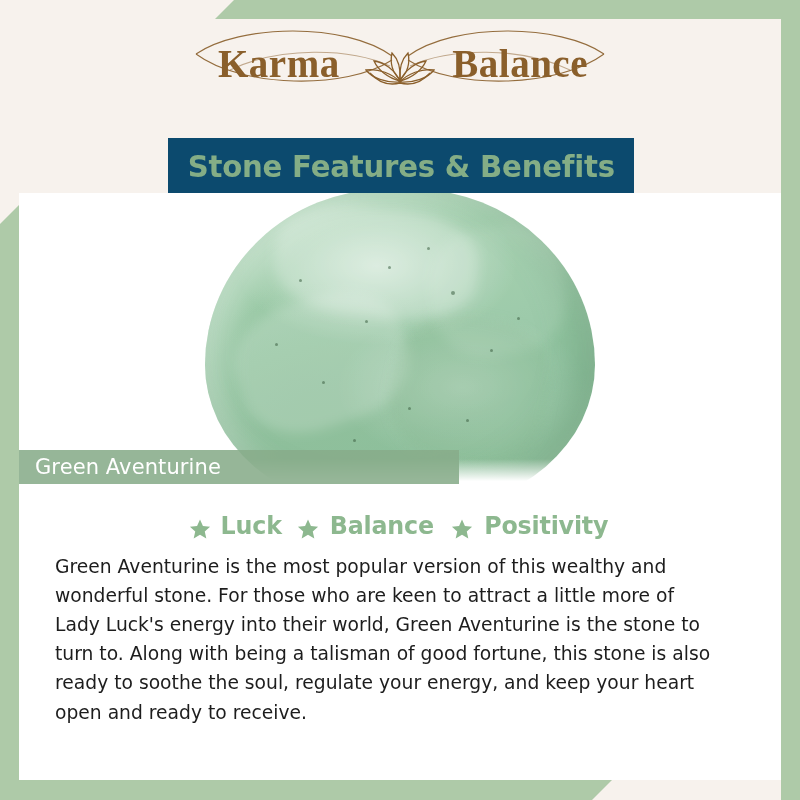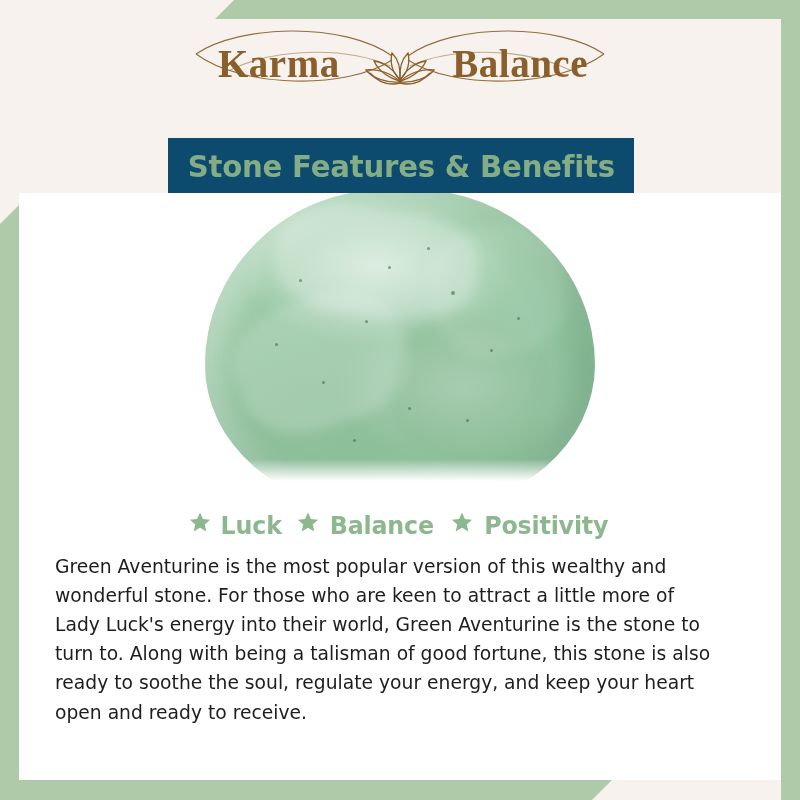--- a/index.html
+++ b/index.html
@@ -209,21 +209,21 @@
   }
   .traits {
     display: flex;
     align-items: center;
     justify-content: center;
     gap: 14px;
     margin-top: 26px;
   }
   .trait {
     display: flex;
-    align-items: flex-start;
+    align-items: flex-end;
     gap: 8px;
   }
   .star {
     width: 22px;
     height: 22px;
     display: block;
   }
   .trait-label {
     font-family: "DejaVu Sans", "Liberation Sans", sans-serif;
     font-size: 25px;
@@ -300,20 +300,23 @@
         <span class="speck" style="left:52%;top:68%"></span>
         <span class="speck" style="left:67%;top:72%"></span>
         <span class="speck" style="left:38%;top:78%"></span>
         <span class="speck" style="left:80%;top:40%"></span>
         <span class="speck" style="left:47%;top:24%"></span>
       </div>
     </div>
     <div class="photo-fade"></div>
   </div>
 
+  <div class="name-band">
+    <div class="name-band-text">Green Aventurine</div>
+  </div>
 
   <div class="content">
     <div class="traits">
 
       <div class="trait">
         <svg class="star" viewBox="0 0 24 24">
           <polygon points="12,1.5 15.2,8.7 23,9.5 17.2,14.7 18.9,22.4 12,18.4 5.1,22.4 6.8,14.7 1,9.5 8.8,8.7" fill="#8db88f"></polygon>
         </svg>
         <span class="trait-label">Luck</span>
       </div>

